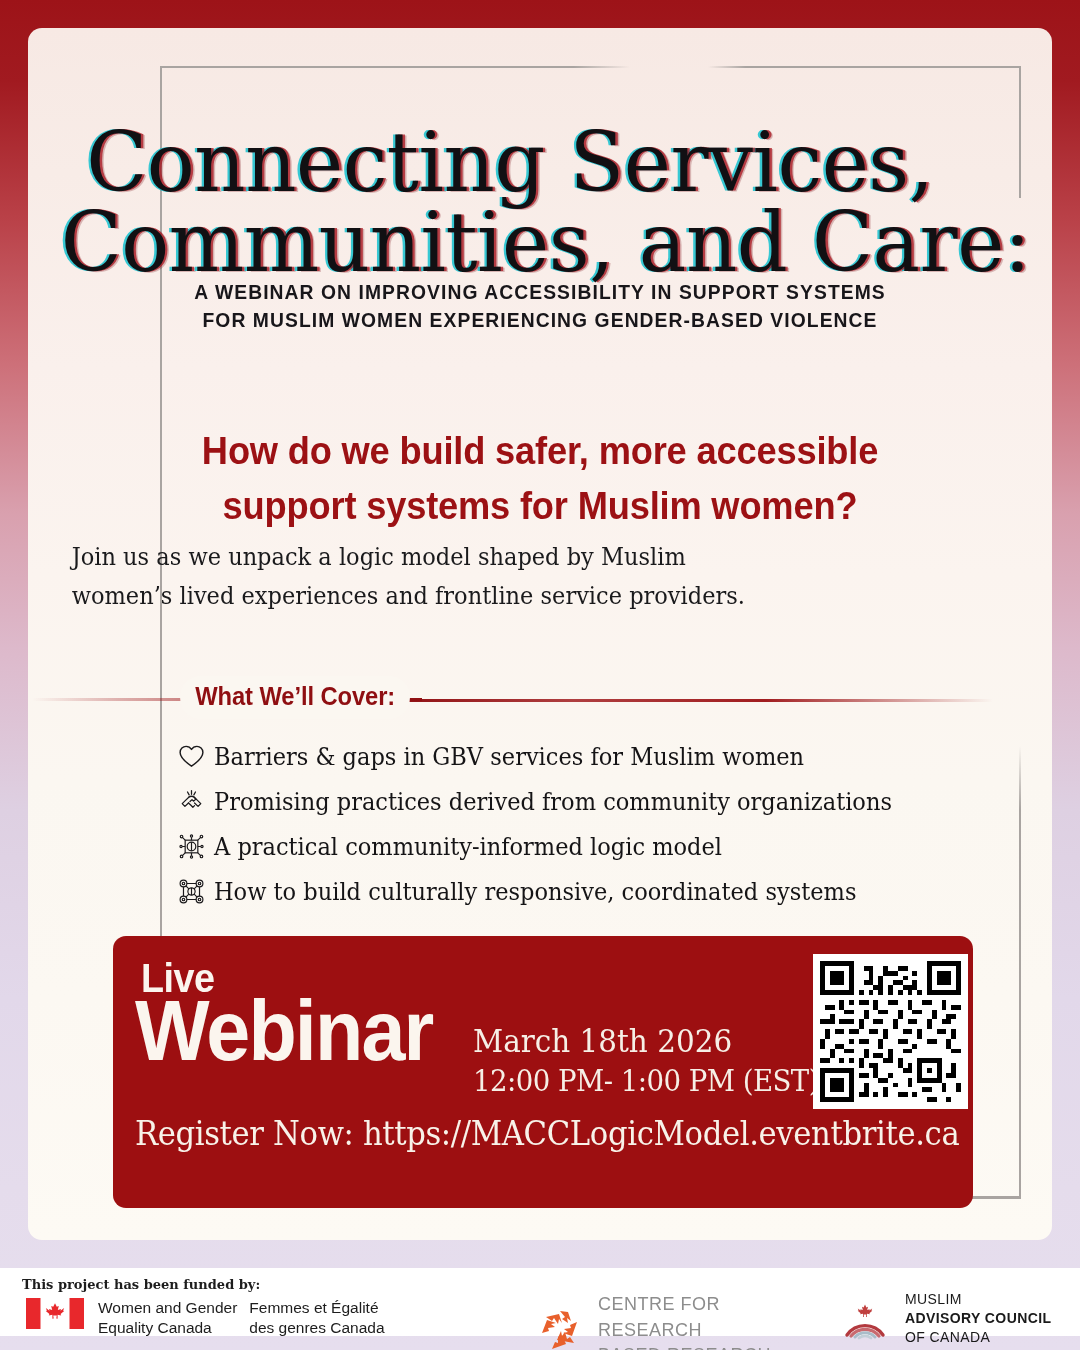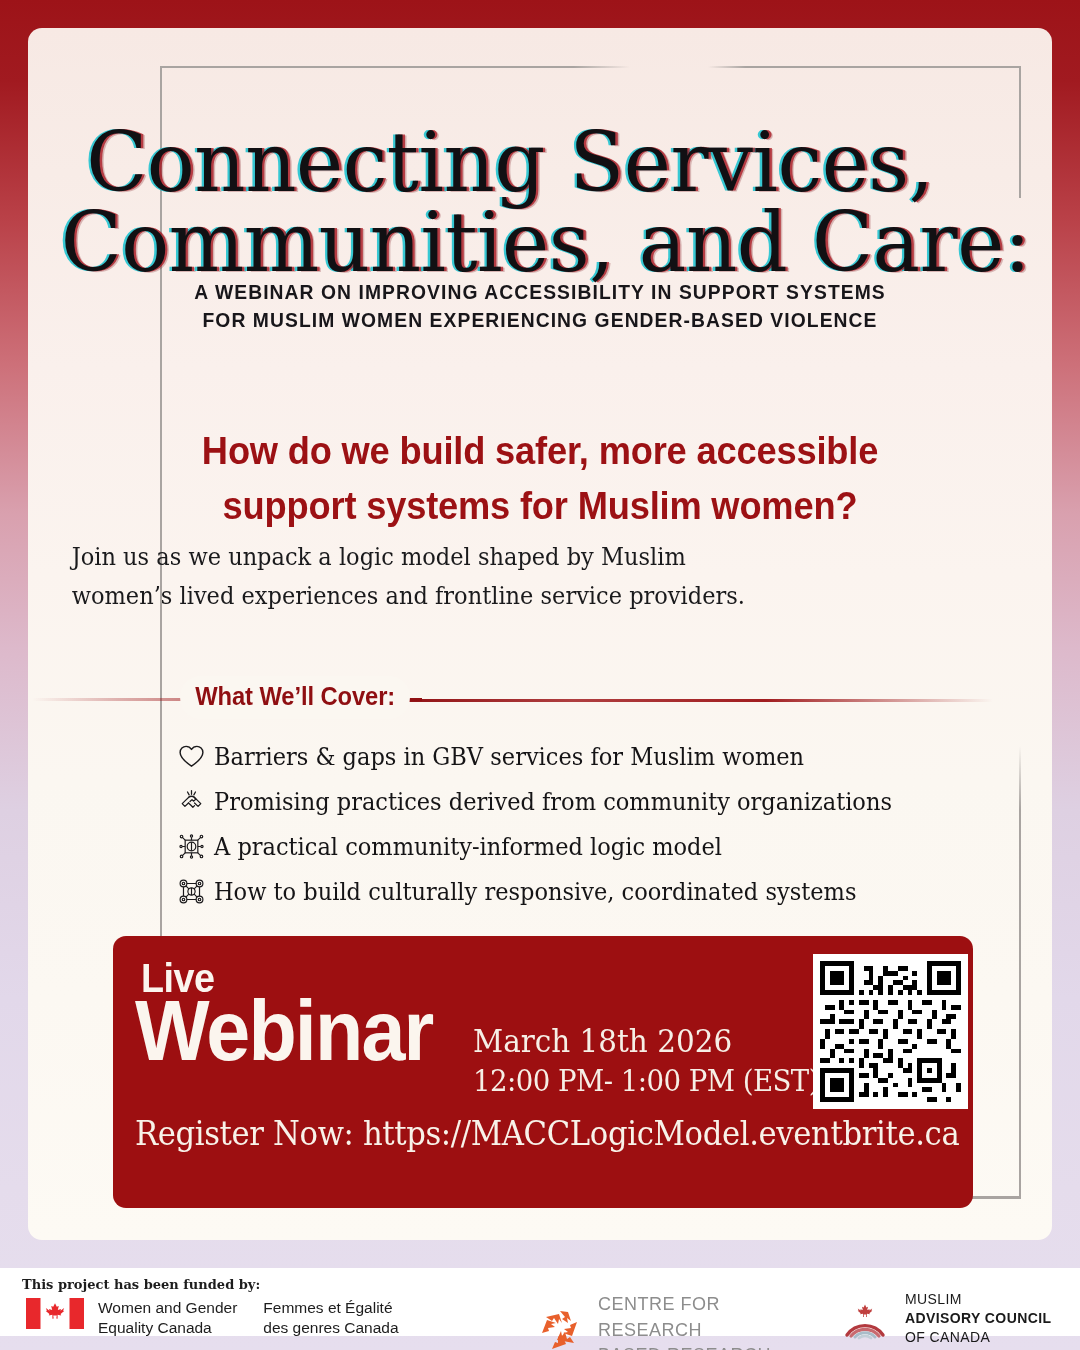--- a/index.html
+++ b/index.html
@@ -357,21 +357,21 @@
     margin-right: 14px;
     flex: 0 0 58px;
   }
   .wage-text {
     font-family: "Liberation Sans", sans-serif;
     font-size: 15.5px;
     line-height: 1.28;
     color: #1d1d1d;
     white-space: nowrap;
   }
-  #wage-en { margin-right: 26px; }
+  #wage-en { margin-right: 12px; }
 
   #ccbr-logo {
     position: absolute;
     left: 536px;
     top: 24px;
     display: flex;
     align-items: center;
   }
   #ccbr-mark { width: 50px; height: 50px; flex: 0 0 50px; margin-right: 12px; }
   #ccbr-text {

